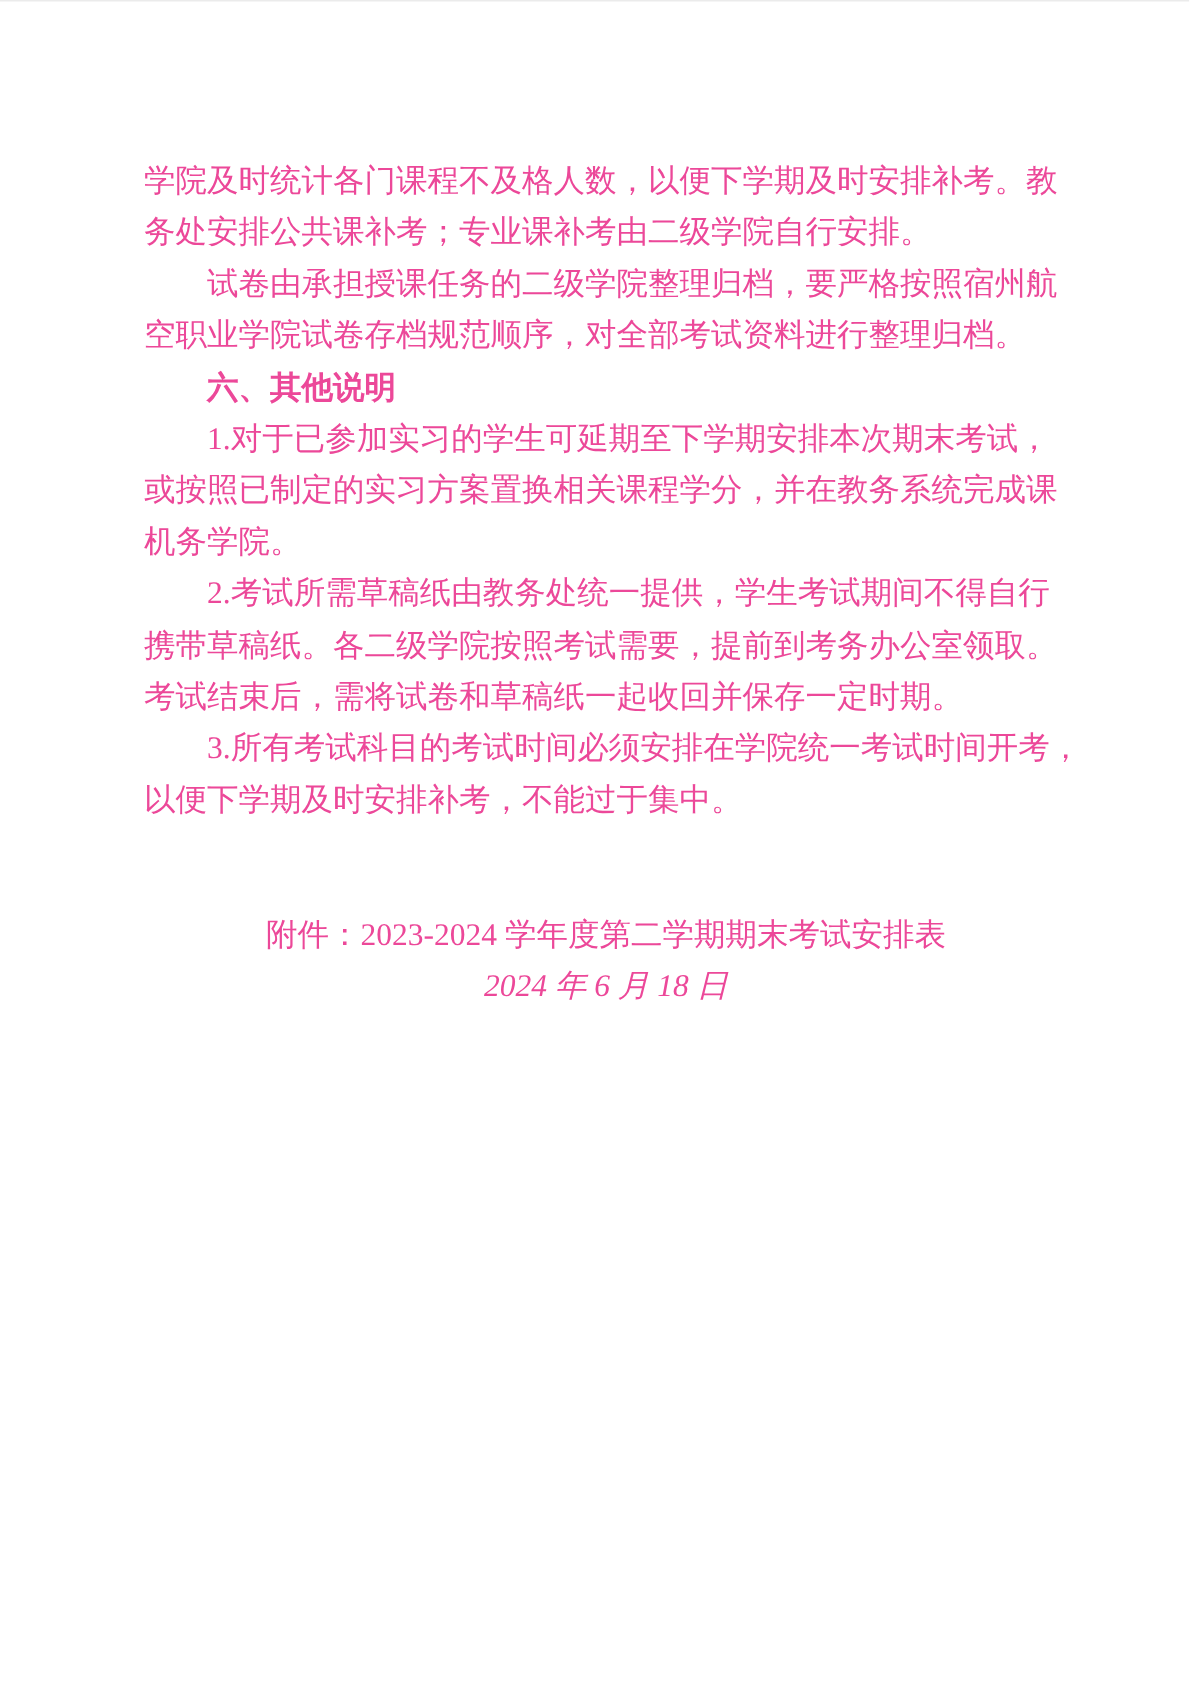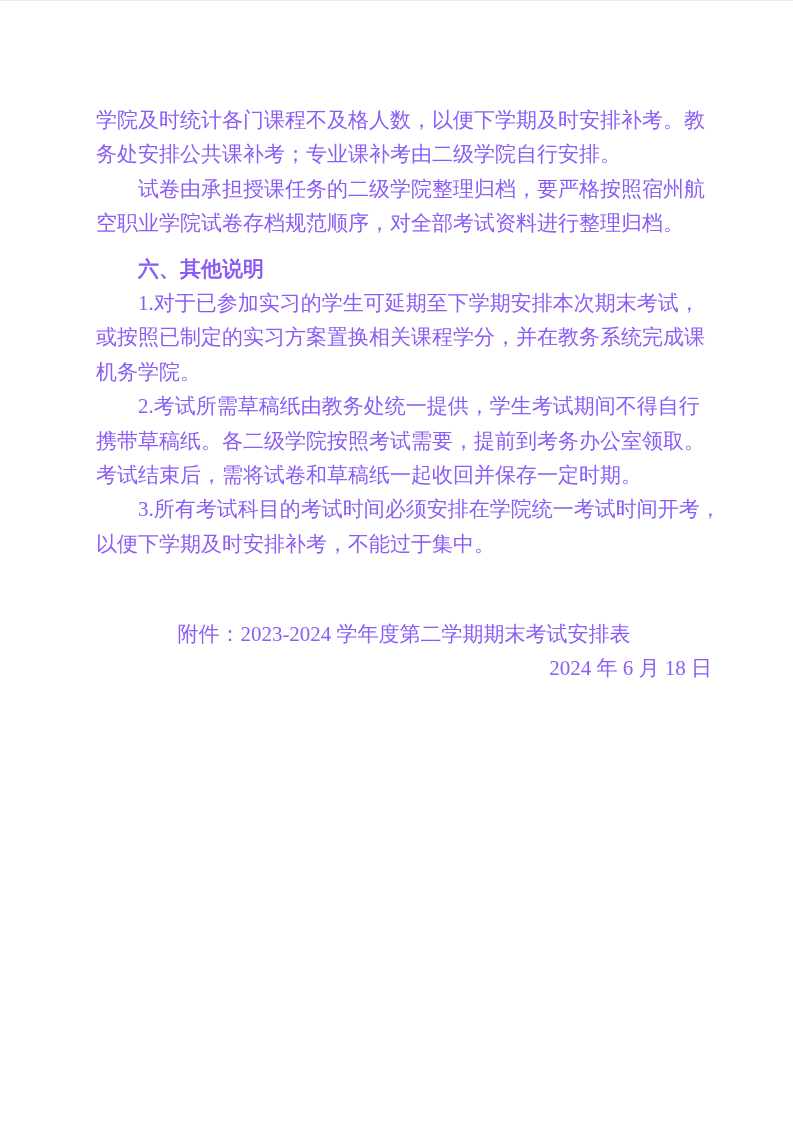--- a/index.html
+++ b/index.html
@@ -7,21 +7,21 @@
     padding: 0;
     background: #ffffff;
   }
   .page {
     position: relative;
     width: 793px;
     height: 1122px;
     background: #ffffff;
     overflow: hidden;
     font-family: "Liberation Serif", "DejaVu Serif", serif;
-    color: #8b5cf6;
+    color: #ec4899;
   }
   .top-edge {
     position: absolute;
     top: 0;
     left: 0;
     width: 793px;
     height: 1px;
     background: #ebebeb;
   }
   .content {
@@ -34,32 +34,32 @@
   }
   .line {
     height: 34.4px;
     white-space: nowrap;
   }
   .line.indent {
     padding-left: 42px;
   }
   .line.bold {
     font-weight: bold;
-    margin-top: 11px;
   }
   .line.attachment {
     margin-top: 56px;
     text-align: center;
   }
   .line.sig-name {
     margin-top: 87px;
     text-align: right;
   }
   .line.sig-date {
-    text-align: right;
+    text-align: center;
+    font-style: italic;
   }
 </style>
 </head>
 <body>
 
 <div class="page">
   <div class="top-edge"></div>
   <div class="content">
     <div id="body-lines">
         <div class="line">学院及时统计各门课程不及格人数，以便下学期及时安排补考。教</div>

